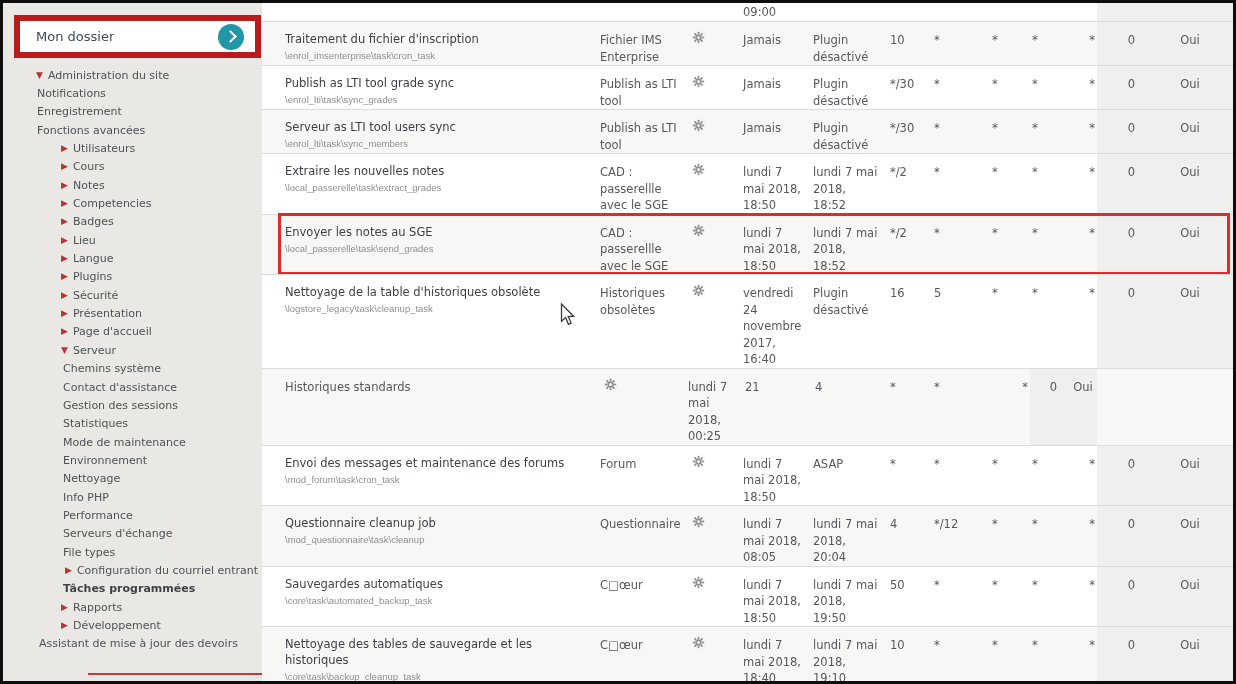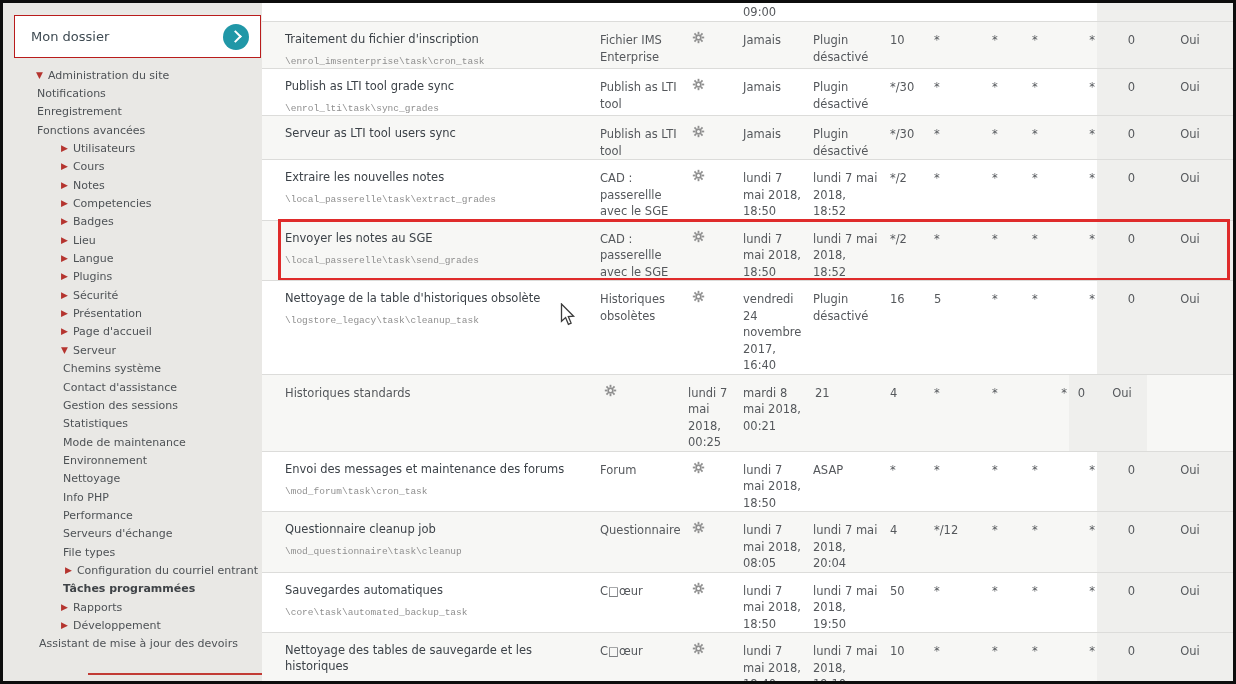--- a/index.html
+++ b/index.html
@@ -1,21 +1,21 @@
 <!DOCTYPE html>
 <html><head>
 <meta charset="utf-8">
 <style>
   html,body{margin:0;padding:0;background:#555;}
   .frame{width:1236px;height:684px;box-sizing:border-box;background:#0d0d0d;padding:3px;position:relative;font-family:"DejaVu Sans","Liberation Sans",sans-serif;}
   .page{width:1230px;height:678px;background:#ffffff;display:flex;position:relative;overflow:hidden;}
 
   
   .sidebar{width:259px;min-width:259px;background:#e9e8e5;position:relative;overflow:hidden;}
-  .folder-card{position:absolute;left:11px;top:12px;width:247px;height:43px;background:#ffffff;border:1px solid #b91c1c;box-sizing:border-box;display:flex;align-items:center;justify-content:space-between;padding:0 11px 0 16px;}
+  .folder-card{position:absolute;left:11px;top:12px;width:247px;height:43px;background:#ffffff;border:6px solid #b91c1c;box-sizing:border-box;display:flex;align-items:center;justify-content:space-between;padding:0 11px 0 16px;}
   .folder-title{font-size:13px;color:#3e4a52;}
   .circle-btn{width:26px;height:26px;border-radius:50%;background:#2097a7;position:relative;cursor:pointer;flex:none;}
   .circle-btn .chev{position:absolute;left:8px;top:8.5px;width:7px;height:7px;border-top:2.6px solid #fff;border-right:2.6px solid #fff;transform:rotate(45deg);}
   .nav{position:absolute;left:0;top:63px;right:0;}
   .nav-item{height:18.35px;display:flex;align-items:center;font-size:11px;color:#4e5256;cursor:pointer;white-space:nowrap;}
   .nav-item .tri{font-size:9px;color:#b5342f;margin-right:5px;line-height:1;flex:none;}
   .nav-item.lvl0{padding-left:33px;}
   .nav-item.lvl0.noarrow{padding-left:36px;}
   .nav-item.lvl1{padding-left:34px;}
   .nav-item.lvl1.hasarrow{padding-left:58px;}
@@ -26,21 +26,21 @@
 
   
   .content{flex:1;position:relative;background:#fff;}
   .task-table{position:absolute;left:0;top:0;right:0;}
   .trow{display:grid;grid-template-columns:315px 88px 55px 70px 75px 44px 58px 40px 39px 28px 50px 86px;padding-left:23px;box-sizing:border-box;position:relative;background:#fff;}
   .trow + .trow{border-top:1px solid #dcdcda;}
   .trow.shaded{background:#f7f7f5;}
   .cell{padding-top:10px;padding-right:8px;font-size:11.5px;line-height:16.5px;color:#55585c;box-sizing:border-box;}
   .c-name{padding-top:9px;padding-right:12px;}
   .task-name{font-weight:normal;font-size:11.5px;line-height:16px;color:#3c4248;}
-  .task-path{font-family:Liberation Mono, monospace;font-size:9.5px;line-height:13px;color:#8f8f8f;margin-top:8px;}
+  .task-path{font-family:Liberation Sans, sans-serif;font-size:9.5px;line-height:13px;color:#8f8f8f;margin-top:2px;}
   .c-gear{padding-left:4px;padding-top:9px;}
   .gear-link{display:inline-block;cursor:pointer;}
   .c-min{padding-left:2px;}
   .c-hour{padding-left:2px;}
   .c-day{padding-left:2px;}
   .c-dow{padding-left:2px;}
   .c-month{text-align:right;padding-right:2px;}
   .c-fail{text-align:right;padding-right:12px;background:#efefed;}
   .c-def{text-align:center;padding-right:0;background:#efefed;}
   .trow.partial{height:18px;border-top:none;}
@@ -258,20 +258,21 @@
     <div class="cell c-hour">*</div>
     <div class="cell c-day">*</div>
     <div class="cell c-dow">*</div>
     <div class="cell c-month">*</div>
     <div class="cell c-fail">0</div>
     <div class="cell c-def">Oui</div>
   </div>
           <div class="trow shaded">
     <div class="cell c-name">
       <div class="task-name">Serveur as LTI tool users sync</div>
+      <div class="task-path">\enrol_lti\task\sync_members</div>
     </div>
     <div class="cell c-comp">Publish as LTI tool</div>
     <div class="cell c-gear">
       <span class="gear-link">
         <svg width="13" height="13" viewBox="0 0 16 16">
           <circle cx="8" cy="8" r="2.9" fill="none" stroke="#8f8f8f" stroke-width="2.1"></circle>
           <g stroke="#8f8f8f" stroke-width="2.2">
             <line x1="12.2" y1="8" x2="15" y2="8"></line>
                     <line x1="10.97" y1="10.97" x2="12.95" y2="12.95"></line>
             <line x1="8" y1="12.2" x2="8" y2="15"></line>
@@ -406,21 +407,20 @@
                     <line x1="5.03" y1="10.97" x2="3.05" y2="12.95"></line>
             <line x1="3.8" y1="8" x2="1" y2="8"></line>
                     <line x1="5.03" y1="5.03" x2="3.05" y2="3.05"></line>
             <line x1="8" y1="3.8" x2="8" y2="1"></line>
                     <line x1="10.97" y1="5.03" x2="12.95" y2="3.05"></line>
           </g>
         </svg>
       </span>
     </div>
     <div class="cell c-last">lundi 7 mai 2018, 00:25</div>
-    <div class="cell c-next">mardi 8 mai 2018, 00:21</div>
     <div class="cell c-min">21</div>
     <div class="cell c-hour">4</div>
     <div class="cell c-day">*</div>
     <div class="cell c-dow">*</div>
     <div class="cell c-month">*</div>
     <div class="cell c-fail">0</div>
     <div class="cell c-def">Oui</div>
   </div>
           <div class="trow">
     <div class="cell c-name">

